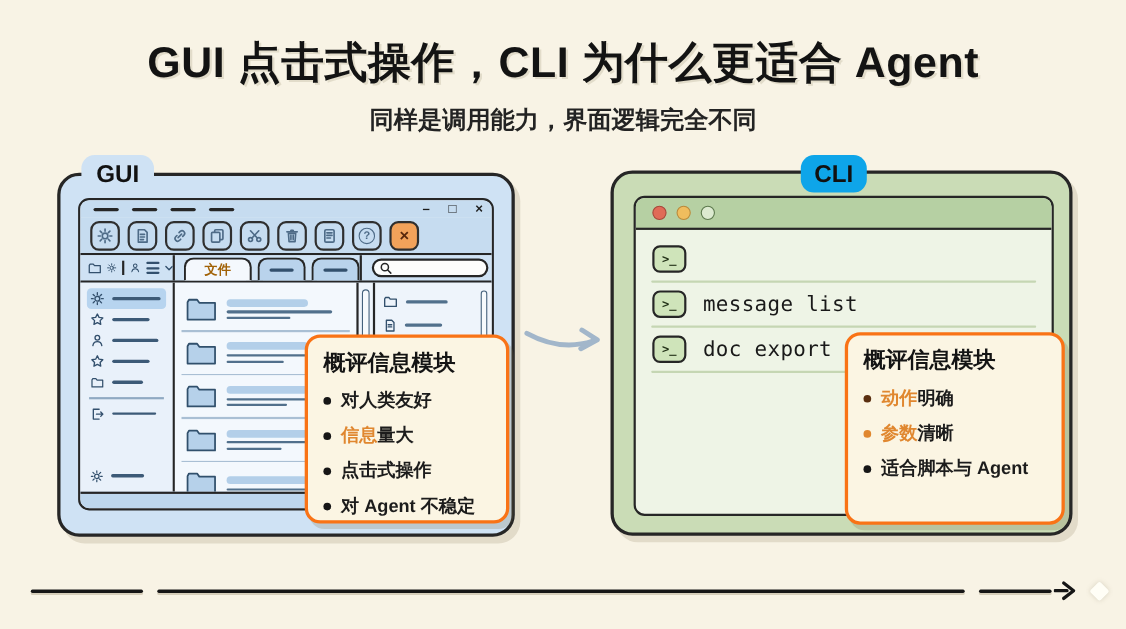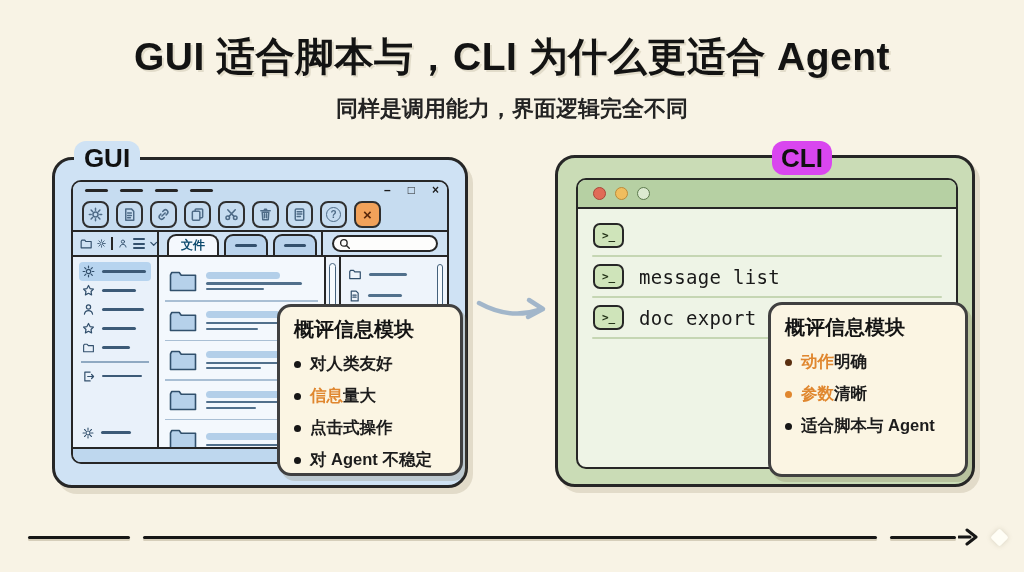--- a/index.html
+++ b/index.html
@@ -10,23 +10,23 @@
   
   .title { position:absolute; top:30px; left:0; right:0; text-align:center;
            font-size:39px; font-weight:800; color:#131313; letter-spacing:.5px;
            text-shadow:2px 2px 0 rgba(150,140,110,.22); }
   .subtitle { position:absolute; top:94px; left:0; right:0; text-align:center;
               font-size:22px; font-weight:600; color:#232323; }
 
   
   .panel-tab { position:absolute; top:141px; height:34px; z-index:3;
                display:flex; align-items:center; justify-content:center;
-               font-size:26px; font-weight:800; color:#111; border-radius:12px; }
+               font-size:22px; font-weight:800; color:#111; border-radius:12px; }
   .gui-tab { left:74px; width:66px; background:#cfe2f4; }
-  .cli-tab { left:772px; width:60px; background:#d946ef; }
+  .cli-tab { left:728px; width:60px; background:#0ea5e9; }
 
   
   .gui-frame { position:absolute; left:52px; top:157px; width:416px; height:331px;
                background:#cfe2f4; border:3px solid #262626; border-radius:20px;
                box-shadow:5px 6px 0 rgba(125,110,75,.18); z-index:2; }
   .gui-win { position:absolute; left:16px; top:20px; width:378px; height:284px;
              border:2.5px solid #262626; border-radius:10px; background:#eaf2fa;
              display:flex; flex-direction:column; overflow:hidden; }
   .g-titlebar { height:16px; background:#c6dcf0; display:flex; align-items:center;
                 padding:0 8px 0 12px; gap:12px; flex:none; }
@@ -49,21 +49,21 @@
   .g-nav { height:25px; background:#cfe2f4; border-bottom:2.5px solid #262626;
            display:flex; flex:none; }
   .nav-cluster { width:86px; border-right:2.5px solid #262626; display:flex;
                  align-items:center; gap:5px; padding-left:7px; flex:none; }
   .vdiv { width:1.6px; height:13px; background:#262626; }
   .burger { display:flex; flex-direction:column; gap:2.5px; }
   .burger i { display:block; width:12px; height:2px; background:#33506d; border-radius:2px; }
   .nav-tabs { flex:1; display:flex; align-items:flex-end; gap:5px; padding-left:8px; }
   .tab { height:21px; border:2.2px solid #262626; border-bottom:none;
          border-radius:9px 9px 0 0; display:flex; align-items:center; justify-content:center; }
-  .tab.active { width:52px; background:#f4f8fd; font-size:12px; font-weight:700; color:#0c4a6e;margin-top:27px; }
+  .tab.active { width:62px; background:#f4f8fd; font-size:12px; font-weight:700; color:#a16207;margin-top:27px; }
   .tab.blank { width:44px; background:#b9d3ec; }
   .tab.blank i { display:block; width:22px; height:2.2px; background:#33506d; border-radius:2px; }
   .nav-search { width:126px; border-left:2.5px solid #262626; display:flex;
                 align-items:center; justify-content:center; flex:none; }
   .searchbox { width:106px; height:17px; border:2px solid #262626; border-radius:9px;
                background:#fdfdfc; display:flex; align-items:center; padding-left:5px; }
 
   .g-content { flex:1; display:flex; min-height:0; }
   .g-sidebar { width:86px; border-right:2.5px solid #262626; background:#e9f1fa;
                padding:5px 6px; display:flex; flex-direction:column; flex:none; }
@@ -108,21 +108,21 @@
   .crow { height:39px; display:flex; align-items:center; gap:15px; padding:0 15px; }
   .chip { width:31px; height:25px; border:2.2px solid #262626; border-radius:7px;
           background:#cfe4ba; display:flex; align-items:center; justify-content:center;
           font-family:"DejaVu Sans Mono","Liberation Mono",monospace;
           font-size:11px; font-weight:700; color:#233218; flex:none; }
   .cmd { font-family:"DejaVu Sans Mono","Liberation Mono",monospace;
          font-size:19px; font-weight:500; color:#191919; letter-spacing:.3px; }
   .cdiv { height:2px; background:#c5d6b3; border-radius:2px; margin:0 14px; }
 
   
-  .callout { position:absolute; background:#fbf5e3; border:3px solid #404040;
+  .callout { position:absolute; background:#fbf5e3; border:3px solid #f97316;
              border-radius:14px; box-shadow:4px 5px 0 rgba(125,110,75,.22);
              z-index:5; padding:9px 12px 10px 14px; }
   .callout-gui { left:277px; top:304px; width:186px; height:172px; }
   .callout-cli { left:768px; top:302px; width:200px; height:175px; }
   .co-title { font-size:20px; font-weight:800; color:#141414; margin-bottom:5px; }
   .callout ul { list-style:none; }
   .callout li { display:flex; align-items:center; gap:9px; height:32px;
                 font-size:16.5px; font-weight:600; color:#1c1c1c; white-space:nowrap; }
   .dot { width:7px; height:7px; border-radius:50%; background:#161616; flex:none; }
   .em { color:#e0872f; }
@@ -142,21 +142,21 @@
              text-shadow:1px 2px 0 rgba(125,110,75,.3); }
   .axhead { margin-left:-11px; flex:none; }
   .sparkle { width:13px; height:13px; background:#fffef6; transform:rotate(45deg);
              border-radius:2px; box-shadow:0 0 5px rgba(120,110,80,.25); flex:none; }
 </style>
 </head>
 <body>
 
 <div class="stage">
 
-  <div class="title">GUI 适合脚本与，CLI 为什么更适合 Agent</div>
+  <div class="title">GUI 点击式操作，CLI 为什么更适合 Agent</div>
   <div class="subtitle">同样是调用能力，界面逻辑完全不同</div>
 
   <div class="panel-tab gui-tab">GUI</div>
 
   <div class="gui-frame">
     <div class="gui-win">
 
       <div class="g-titlebar">
         <span class="mdash"></span>
         <span class="mdash"></span>

